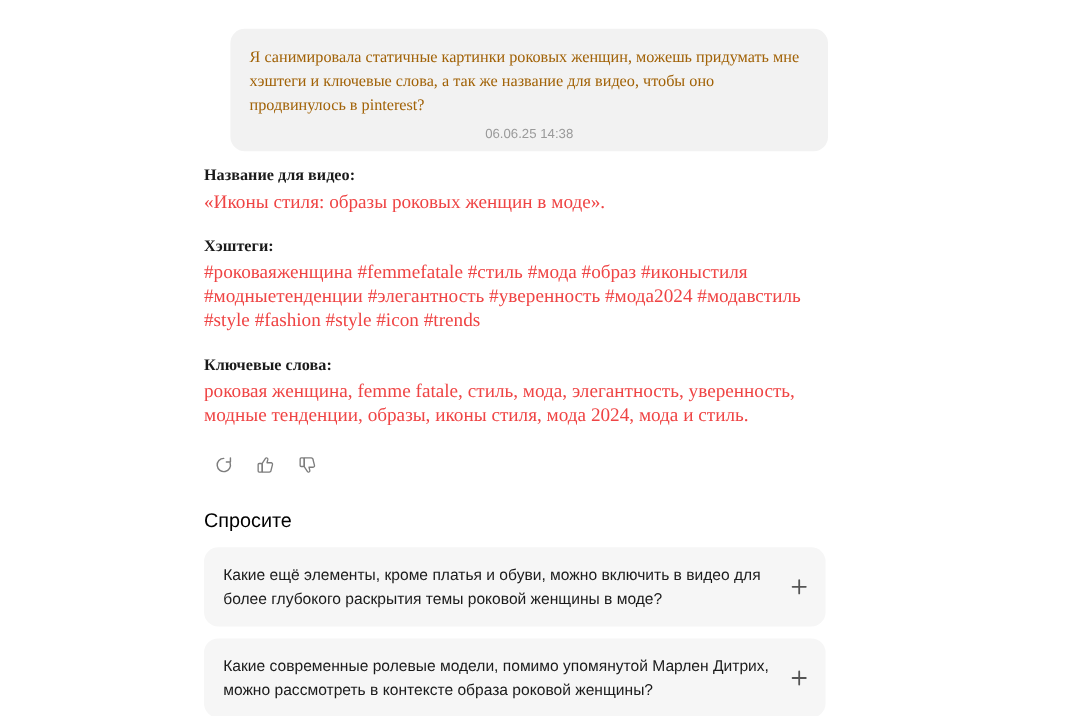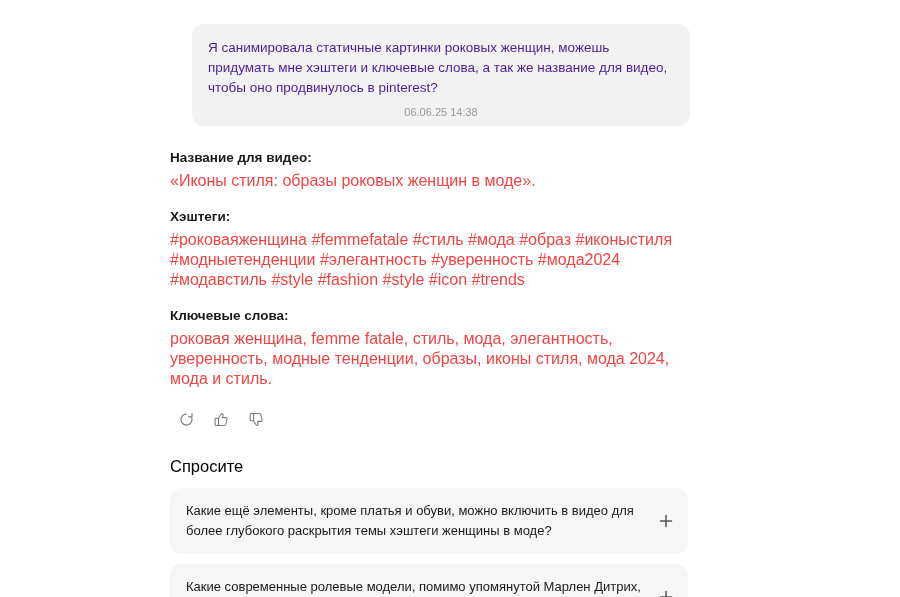--- a/index.html
+++ b/index.html
@@ -33,32 +33,34 @@
     margin-left: 22px;
     width: 498px;
     background: #f2f2f2;
     border-radius: 12px;
     padding: 14px 16px 8px 16px;
     box-sizing: border-box;
   }
   .user-bubble .text {
     font-size: 13.5px;
     line-height: 20px;
-    color: #4c1d95;
+    color: #a16207;
+    font-family: Liberation Serif, serif;
   }
   .user-bubble .time {
     margin-top: 8px;
     text-align: center;
     font-size: 11px;
     color: #9a9a9a;
   }
 
   
   .answer {
-    margin-top: 22px;
+    margin-top: 10px;
+    font-family: Liberation Serif, serif;
   }
   .sec {
     margin-bottom: 16px;
   }
   .sec-title {
     font-size: 13.5px;
     font-weight: bold;
     line-height: 19px;
     color: #1a1a1a;
     margin-bottom: 4px;
@@ -169,21 +171,21 @@
         </span>
       </div>
 
     </div>
 
     <div class="suggest-title">Спросите</div>
 
     <div class="suggest-list">
 
       <div class="suggest-item">
-        <span>Какие ещё элементы, кроме платья и обуви, можно включить в видео для более глубокого раскрытия темы хэштеги женщины в моде?</span>
+        <span>Какие ещё элементы, кроме платья и обуви, можно включить в видео для более глубокого раскрытия темы роковой женщины в моде?</span>
         <span class="plus">
           <svg viewBox="0 0 16 16" width="16" height="16" fill="none" stroke="currentColor" stroke-width="1.5" stroke-linecap="round">
             <path d="M8 2.5v11M2.5 8h11"></path>
           </svg>
         </span>
       </div>
 
       <div class="suggest-item">
         <span>Какие современные ролевые модели, помимо упомянутой Марлен Дитрих, можно рассмотреть в контексте образа роковой женщины?</span>
         <span class="plus">

